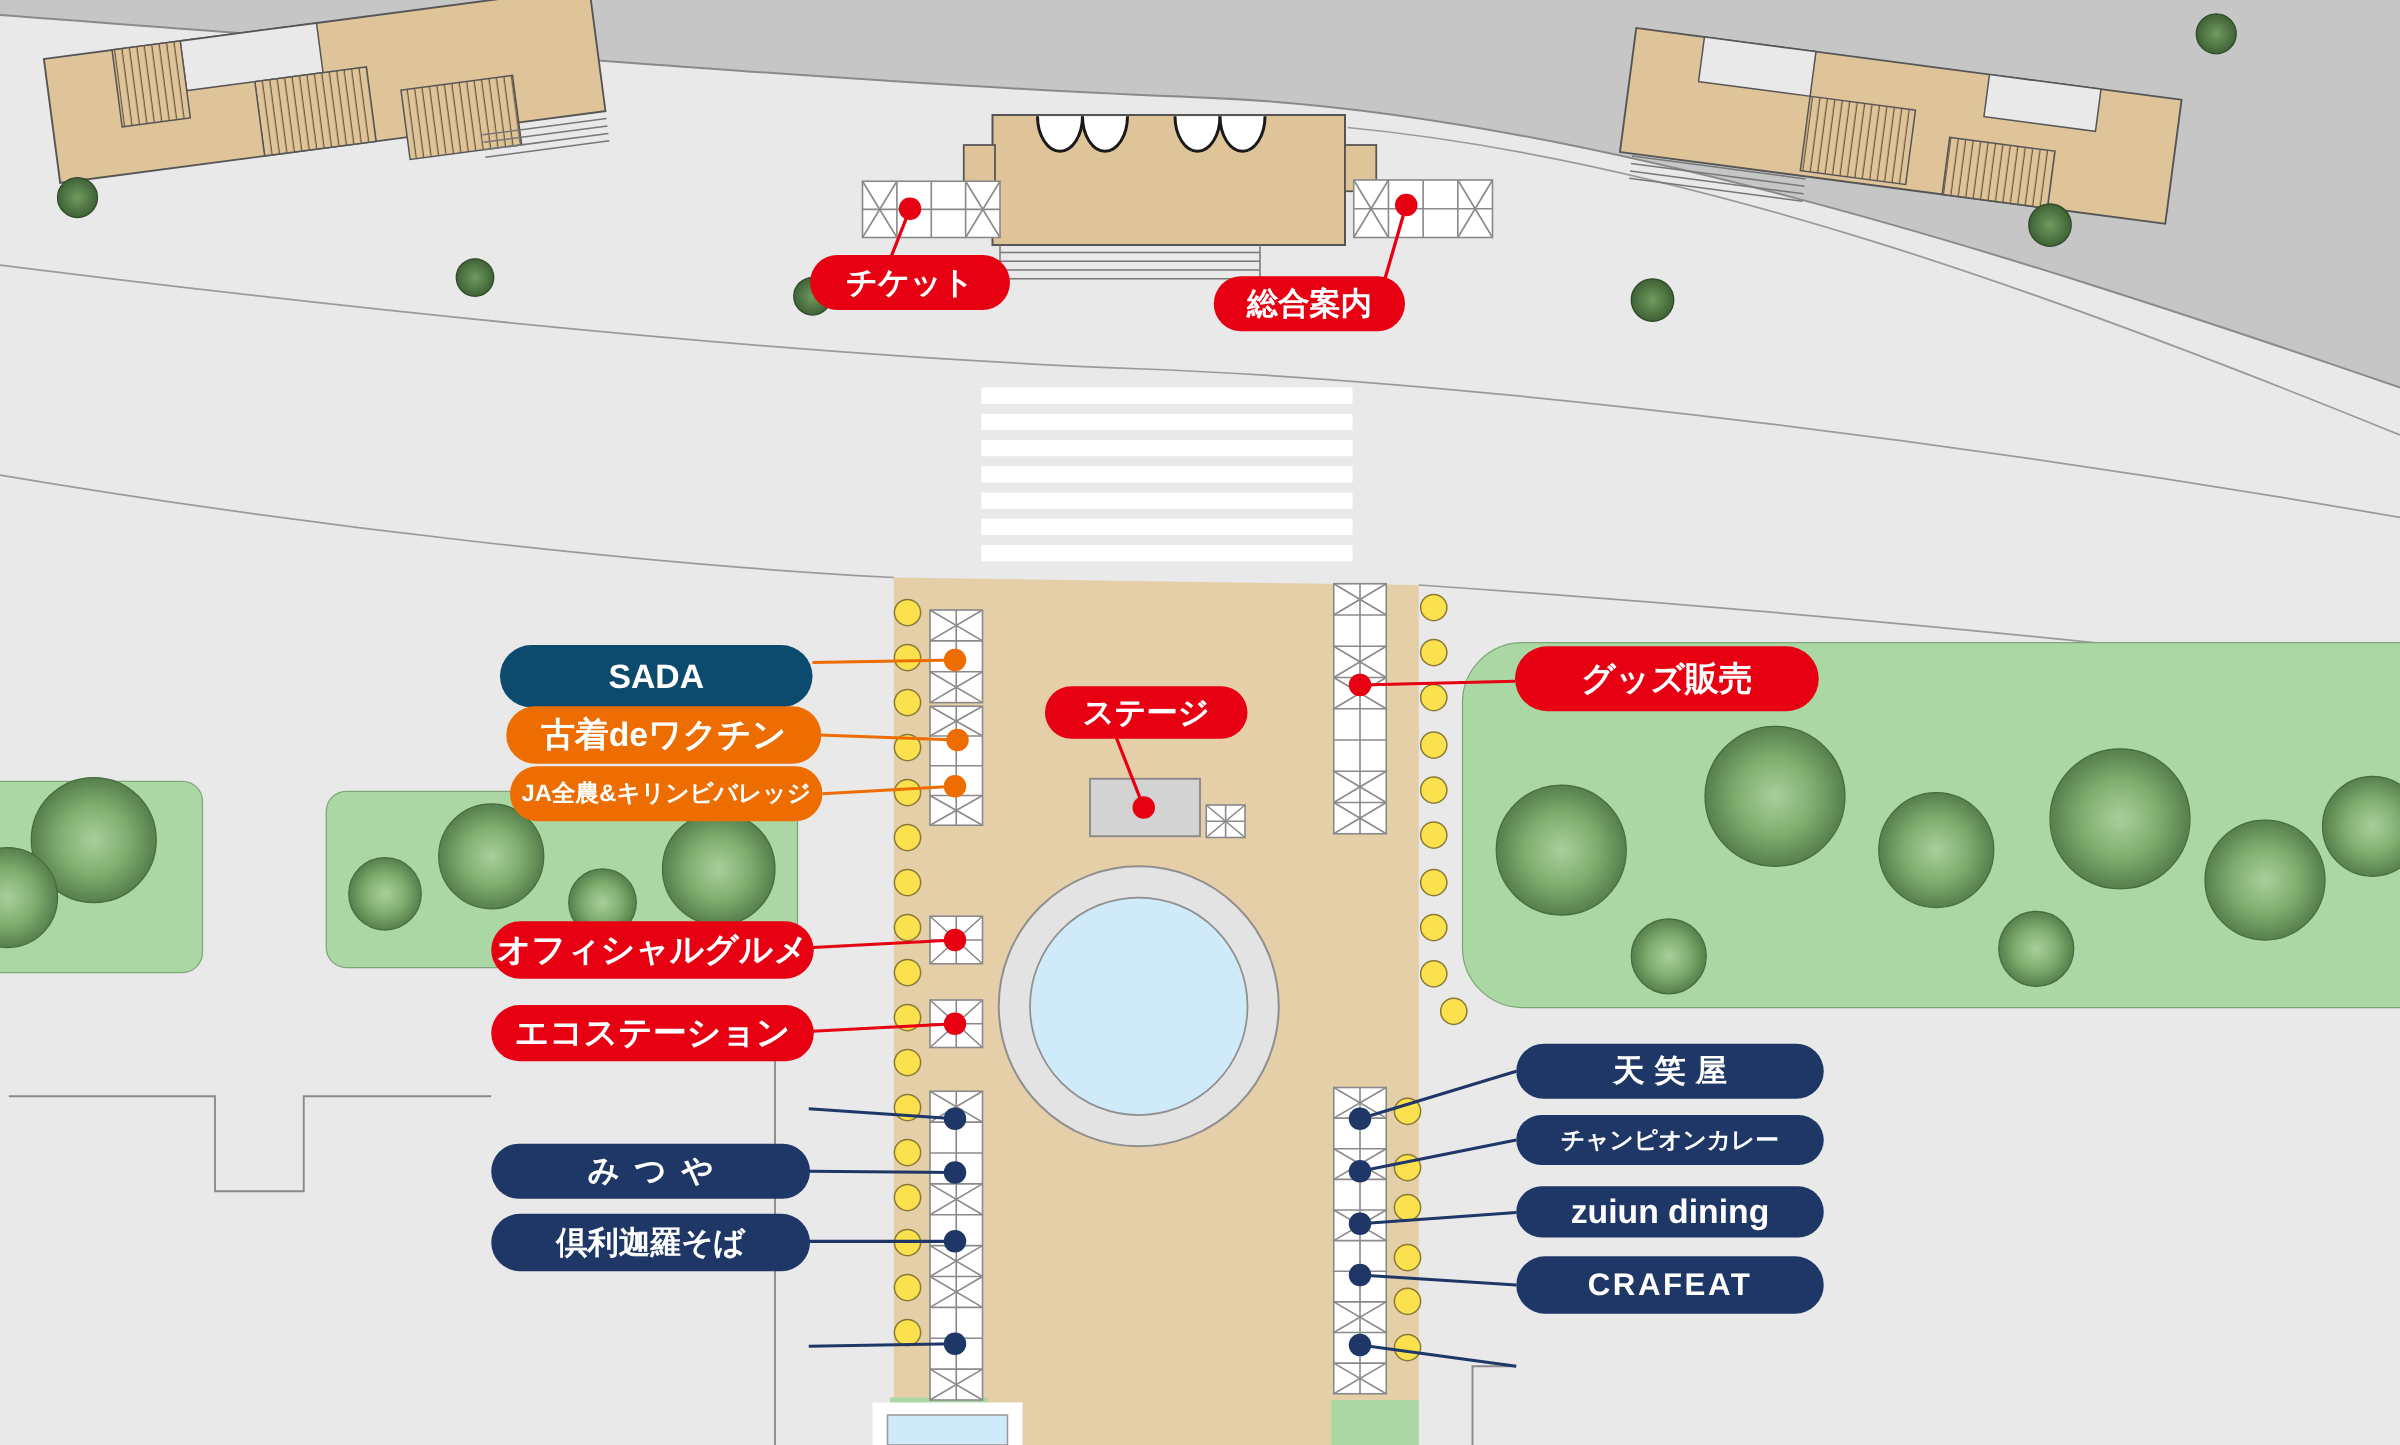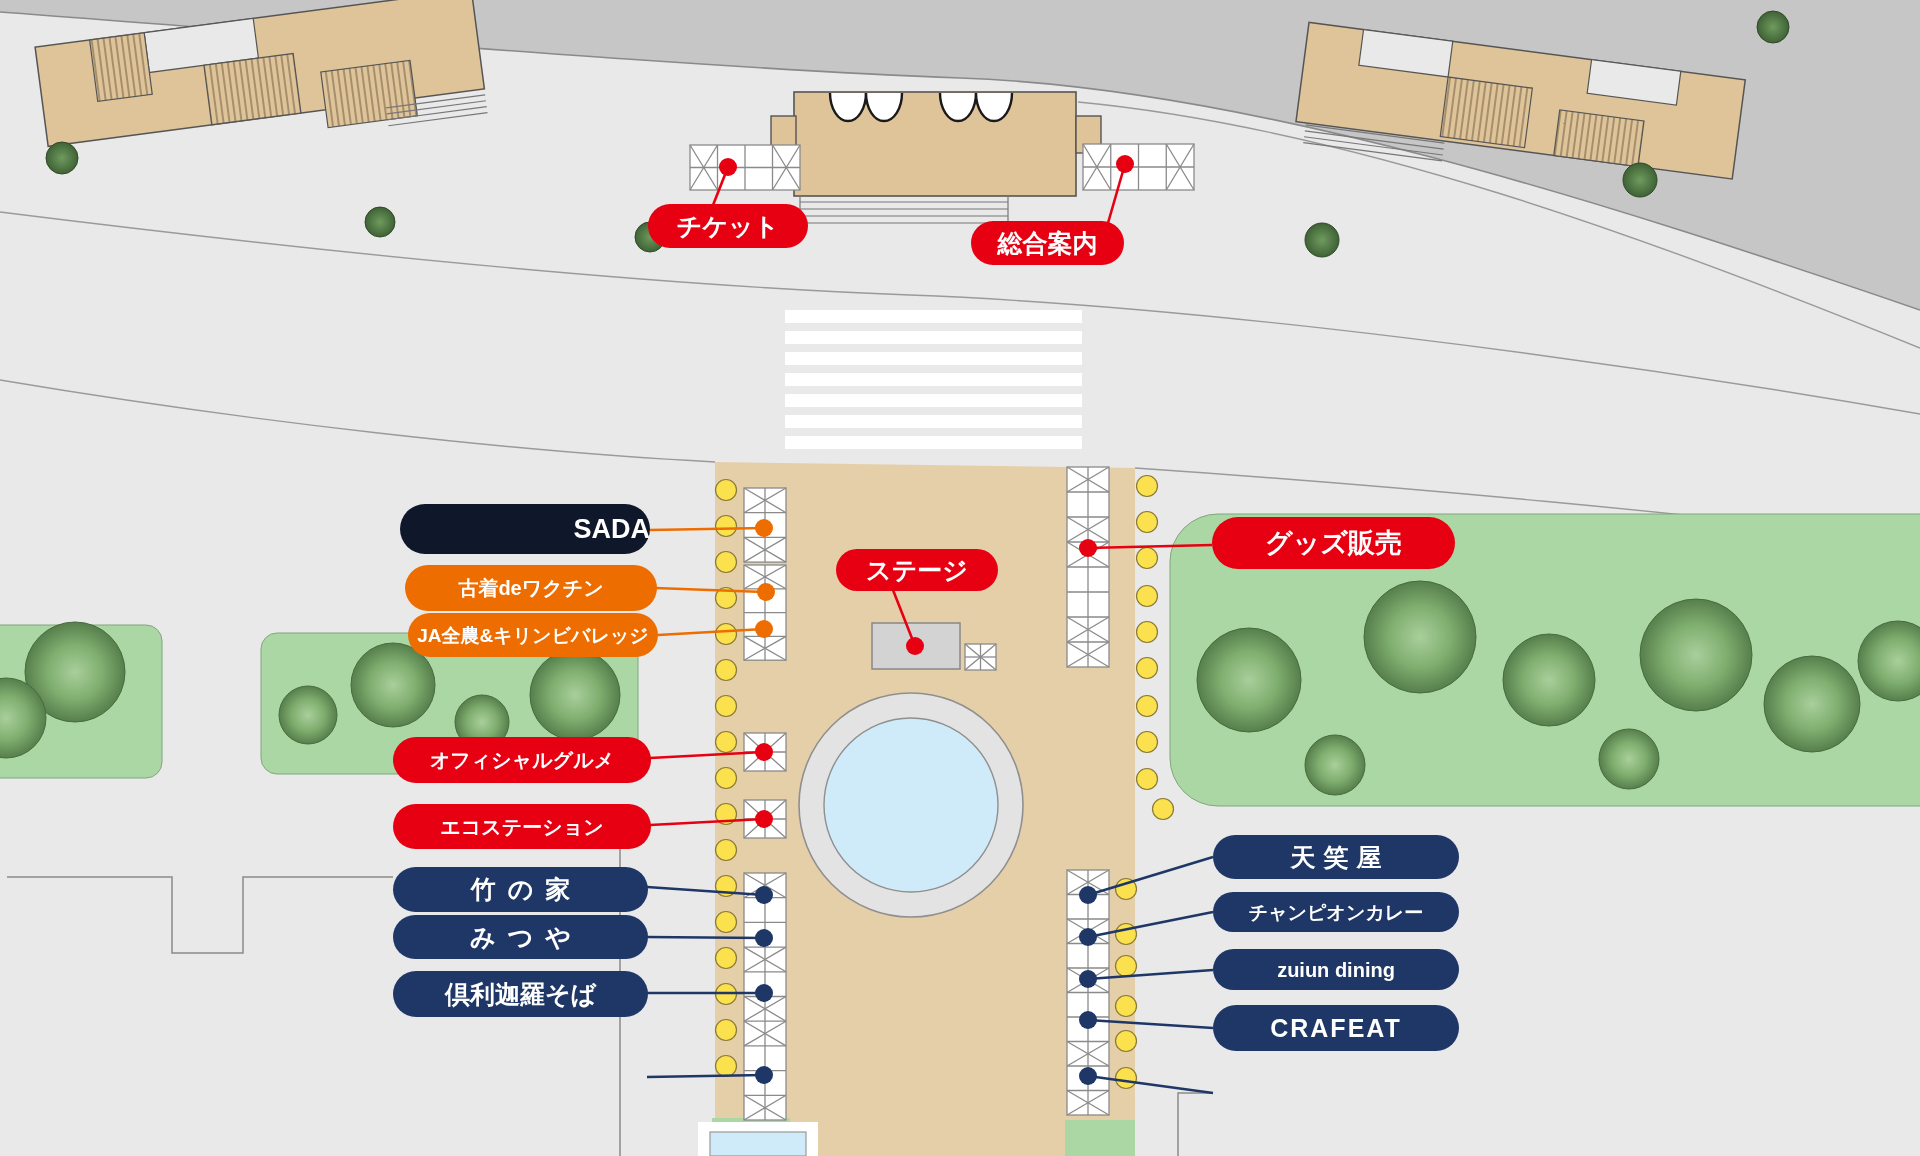--- a/index.html
+++ b/index.html
@@ -5,21 +5,21 @@
   html,body{margin:0;padding:0;}
   body{width:1920px;height:1156px;overflow:hidden;background:#e9e9e9;
        font-family:"Liberation Sans","DejaVu Sans",sans-serif;}
   #stage{position:relative;width:1920px;height:1156px;}
   #map{position:absolute;left:0;top:0;}
   .pill{position:absolute;border-radius:999px;color:#fff;font-weight:bold;
         display:flex;align-items:center;justify-content:center;white-space:nowrap;
         text-align:center;line-height:1;}
   .ls8{letter-spacing:8px;text-indent:8px;}
   .ls12{letter-spacing:12px;text-indent:12px;}
-  .f27{font-size:27px;} .f25{font-size:25px;} .f24{font-size:20px;}
+  .f27{font-size:27px;} .f25{font-size:25px;} .f24{font-size:27px;}
   .f19{font-size:19px;}
 </style>
 </head>
 <body>
 
 <div id="stage">
   <svg id="map" width="1920" height="1156" viewBox="0 0 1920 1156">
     <defs>
       <pattern id="hatch" width="6" height="6" patternUnits="userSpaceOnUse">
         <rect width="6" height="6" fill="#dfc49a"></rect>
@@ -346,40 +346,37 @@
   <div class="pill f25" style="left: 971px; top: 221px; width: 153px; height: 44px; background: rgb(230, 0, 18);">
       <span>総合案内</span>
     </div>
   <div class="pill f25" style="left: 836px; top: 549px; width: 162px; height: 42px; background: rgb(230, 0, 18);">
       <span>ステージ</span>
     </div>
   <div class="pill f27" style="left: 1212px; top: 517px; width: 243px; height: 52px; background: rgb(230, 0, 18);">
       <span>グッズ販売</span>
     </div>
 
-  <div class="pill f27" style="left: 400px; top: 504px; width: 250px; height: 50px; background: #0f172a; justify-content: flex-end;">
+  <div class="pill f27" style="left: 400px; top: 516px; width: 250px; height: 50px; background: #0c4a6e;">
       <span>SADA</span>
     </div>
   <div class="pill f24" style="left: 405px; top: 565px; width: 252px; height: 46px; background: rgb(237, 109, 0);">
       <span>古着deワクチン</span>
     </div>
   <div class="pill f19" style="left: 408px; top: 613px; width: 250px; height: 44px; background: rgb(237, 109, 0); justify-content: center;">
       <span>JA全農&amp;キリンビバレッジ</span>
     </div>
 
   <div class="pill f24" style="left: 393px; top: 737px; width: 258px; height: 46px; background: rgb(230, 0, 18);">
       <span>オフィシャルグルメ</span>
     </div>
   <div class="pill f24" style="left: 393px; top: 804px; width: 258px; height: 45px; background: rgb(230, 0, 18); align-items: center;">
       <span>エコステーション</span>
     </div>
 
-  <div class="pill f25 ls12" style="left: 393px; top: 867px; width: 255px; height: 45px; background: rgb(31, 55, 103);">
-      <span>竹の家</span>
-    </div>
   <div class="pill f25 ls12" style="left: 393px; top: 915px; width: 255px; height: 44px; background: rgb(31, 55, 103); justify-content: center;">
       <span>みつや</span>
     </div>
   <div class="pill f25" style="left: 393px; top: 971px; width: 255px; height: 46px; background: rgb(31, 55, 103);">
       <span>倶利迦羅そば</span>
     </div>
 
   <div class="pill f25 ls8" style="left: 1213px; top: 835px; width: 246px; height: 44px; background: rgb(31, 55, 103);">
       <span>天笑屋</span>
     </div>

